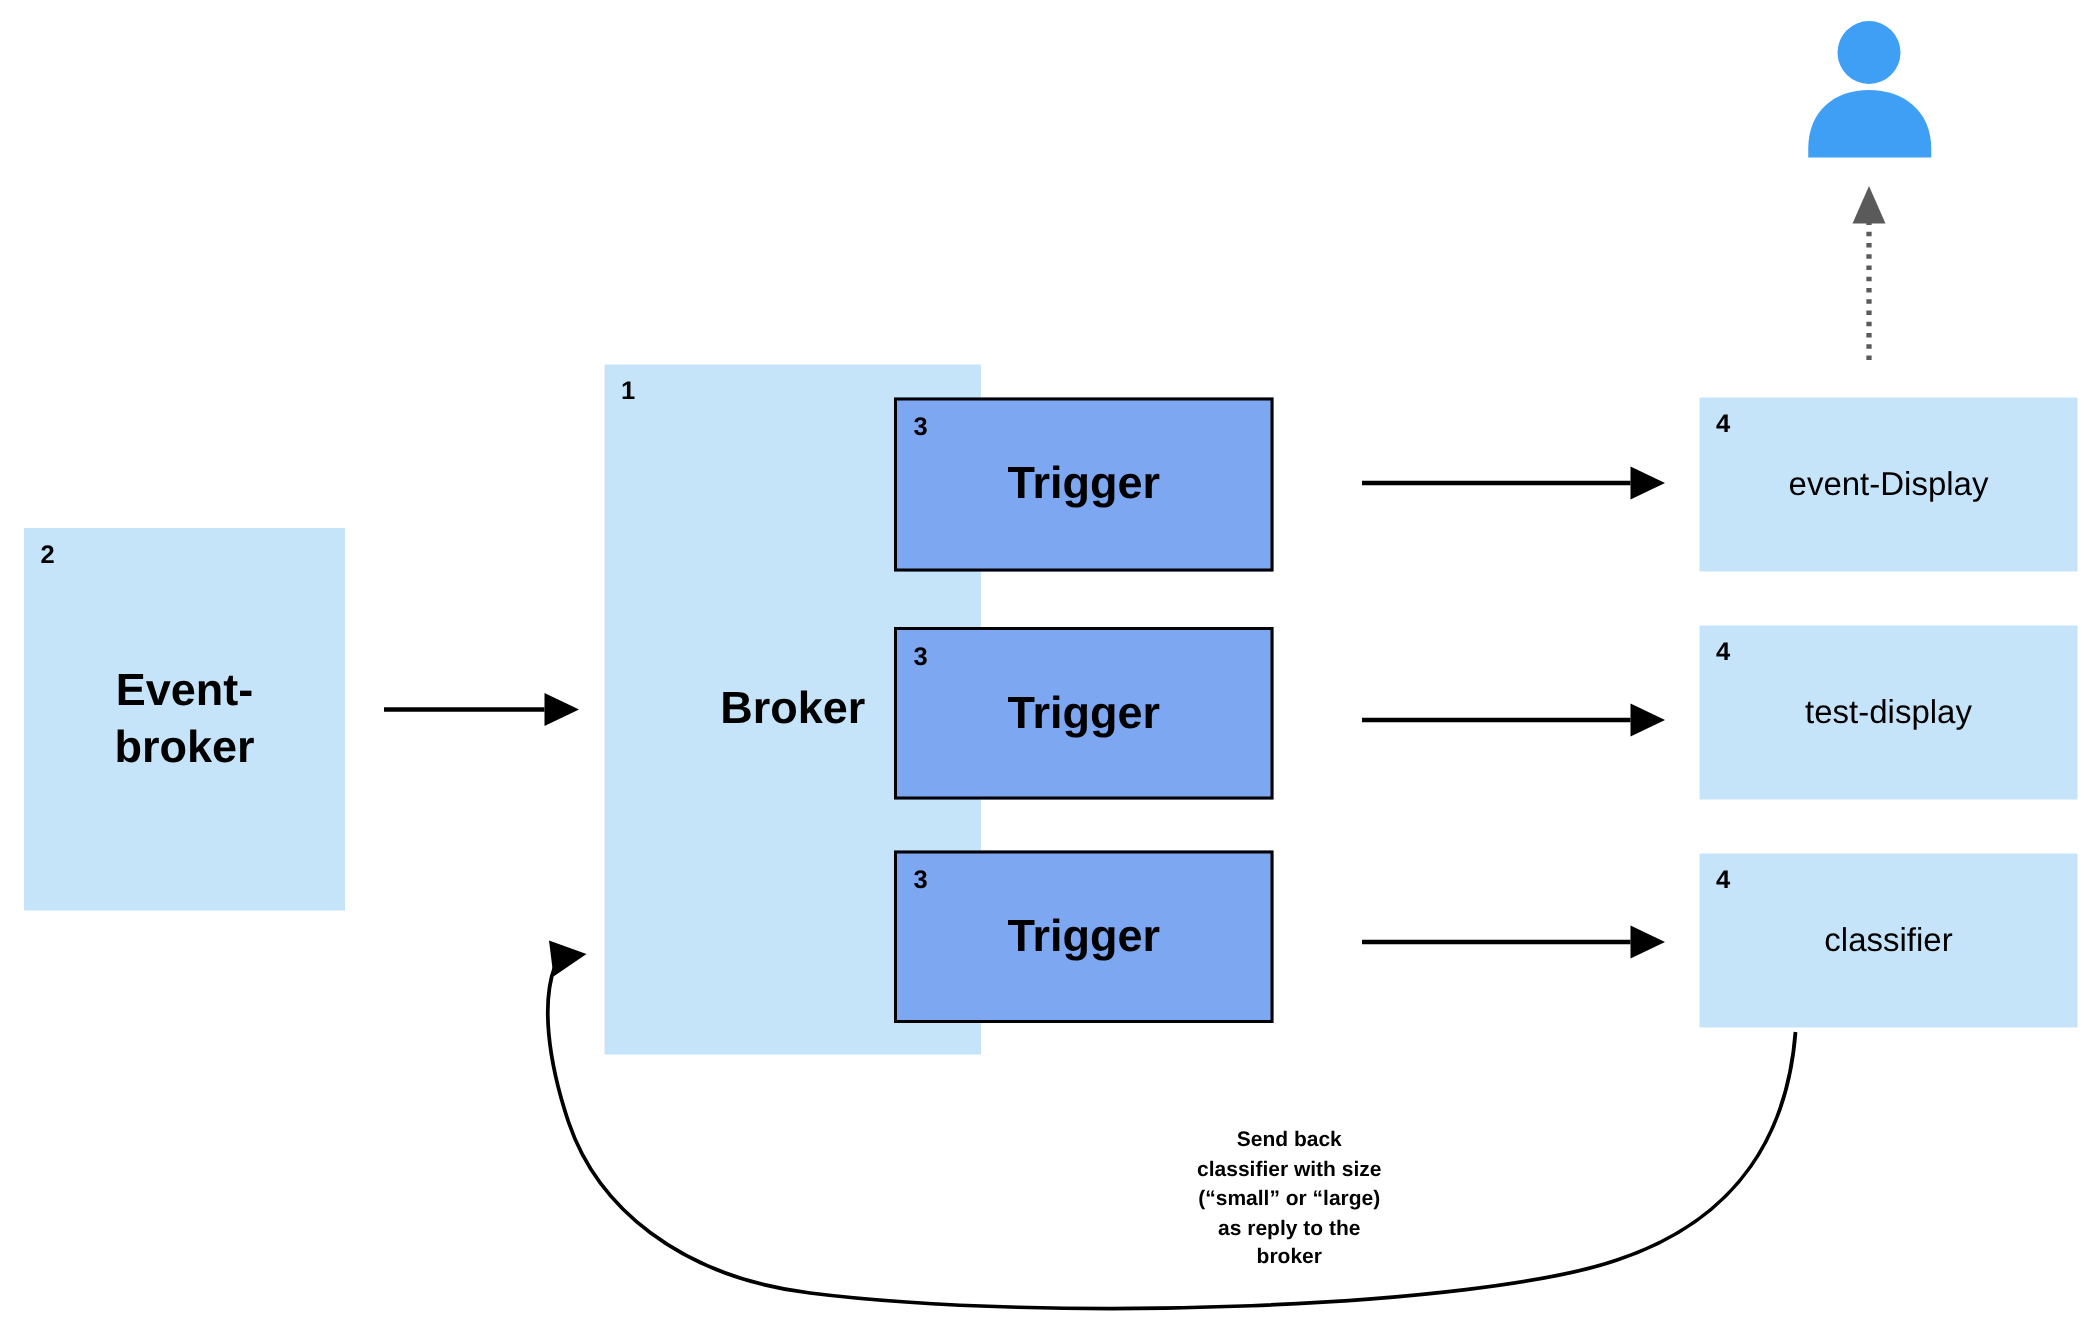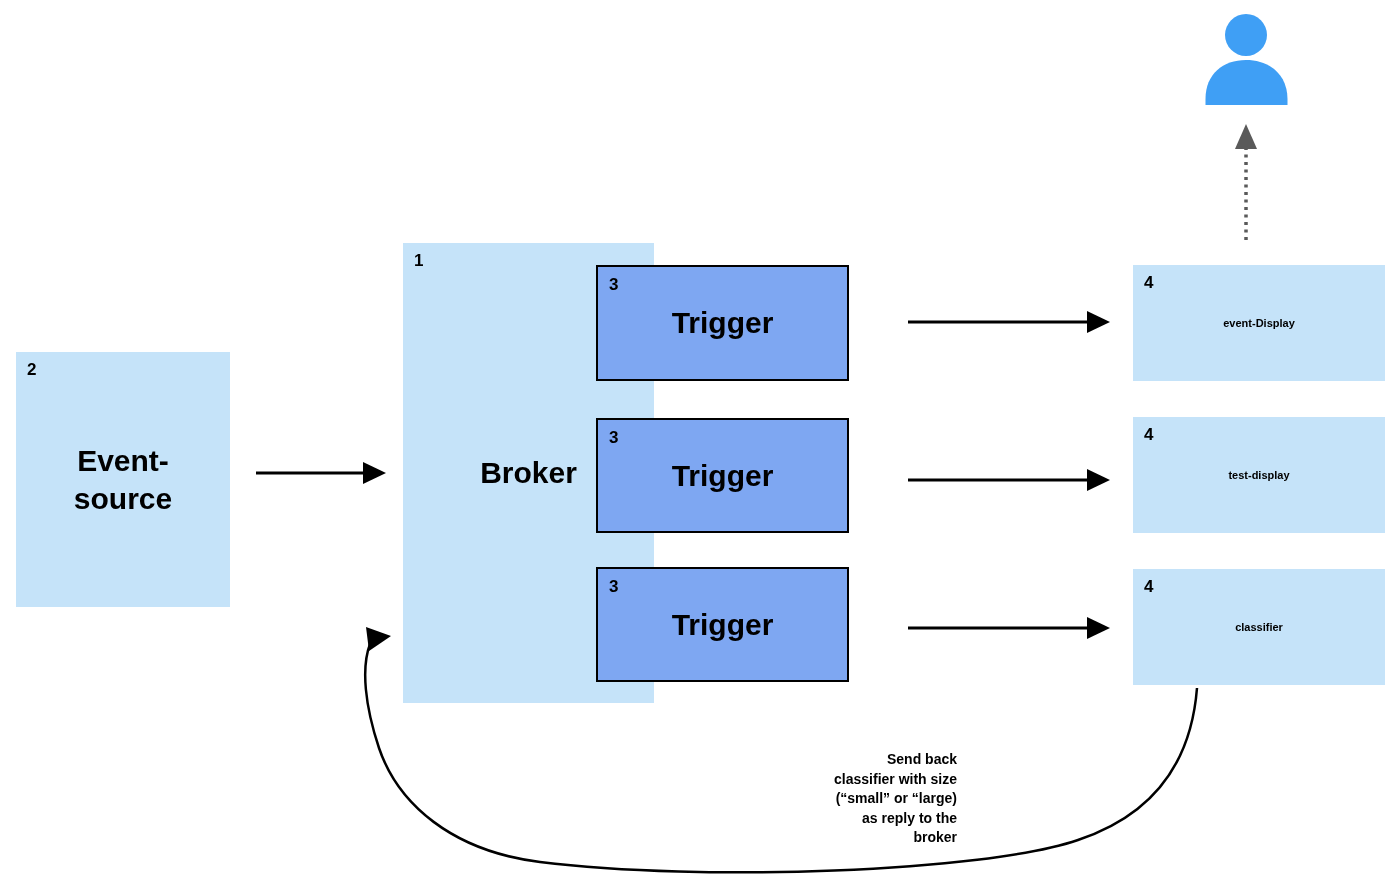--- a/index.html
+++ b/index.html
@@ -33,22 +33,22 @@
     font-weight: 700;
   }
   .label-big {
     font-size: 30px;
     font-weight: 700;
     text-align: center;
     white-space: pre-line;
     line-height: 1.25;
   }
   .label-small {
-    font-size: 11px;
-    font-weight: 700;
+    font-size: 22px;
+    font-weight: 400;
     text-align: center;
   }
   
   .n-event-source { left: 16px;   top: 352px; width: 214px; height: 255px; }
   .n-broker       { left: 403px;  top: 243px; width: 251px; height: 460px; }
   .n-trigger-top    { left: 596px; top: 265px; width: 253px; height: 116px; }
   .n-trigger-middle { left: 596px; top: 418px; width: 253px; height: 115px; }
   .n-trigger-bottom { left: 596px; top: 567px; width: 253px; height: 115px; }
   .n-event-display { left: 1133px; top: 265px; width: 252px; height: 116px; }
   .n-test-display  { left: 1133px; top: 417px; width: 252px; height: 116px; }
@@ -74,39 +74,39 @@
   .person-shape { fill: var(--person-blue, #3f9ff5); }
 
   .reply-note {
     position: absolute;
     left: 762px;
     top: 750px;
     width: 195px;
     font-size: 14px;
     font-weight: 700;
     line-height: 1.4;
-    text-align: right;
+    text-align: center;
     white-space: pre-line;
     z-index: 4;
   }
 </style>
 </head>
 <body>
 
 <div class="canvas">
 
   <div class="node light n-broker">
     <span class="num">1</span>
     <span class="label-big">Broker</span>
   </div>
 
   <div class="node light n-event-source">
     <span class="num">2</span>
     <span class="label-big">Event-
-source</span>
+broker</span>
   </div>
 
   <div class="node trigger n-trigger-top">
     <span class="num">3</span>
     <span class="label-big">Trigger</span>
   </div>
   <div class="node trigger n-trigger-middle">
     <span class="num">3</span>
     <span class="label-big">Trigger</span>
   </div>

